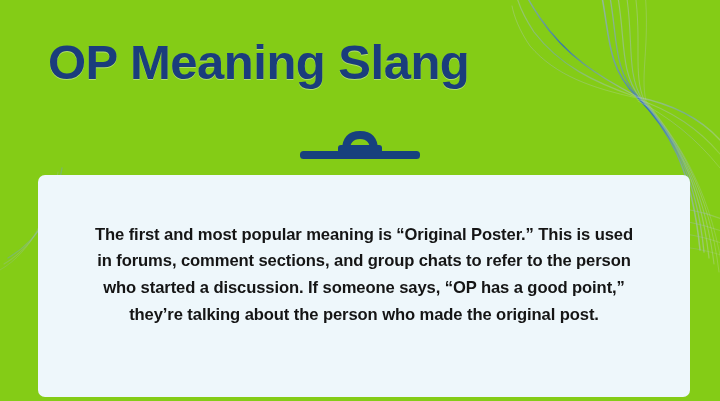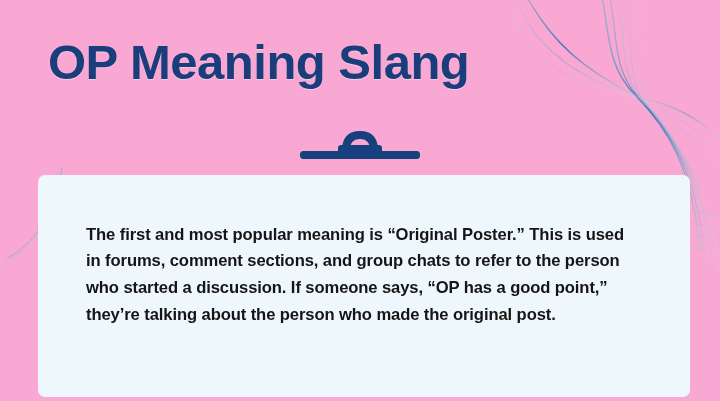--- a/index.html
+++ b/index.html
@@ -11,21 +11,21 @@
     height: 401px;
     overflow: hidden;
     font-family: "Liberation Sans", sans-serif;
     background: #fdfdee;
   }
 
   #poster {
     position: relative;
     width: 720px;
     height: 401px;
-    background: #f9a8d4;
+    background: #84cc16;
     overflow: hidden;
   }
 
   
   .wave-layer {
     position: absolute;
     top: 0;
     left: 0;
     width: 720px;
     height: 401px;
@@ -65,21 +65,21 @@
     height: 222px;
     background: #eef7fb;
     border-radius: 7px;
   }
 
   #body-text {
     position: absolute;
     left: 48px;
     top: 30px;
     width: 556px;
-    text-align: left;
+    text-align: center;
     font-size: 16.6px;
     line-height: 26.8px;
     font-weight: bold;
     color: #151515;
     letter-spacing: -0.1px;
   }
 </style>
 </head>
 <body>
 

